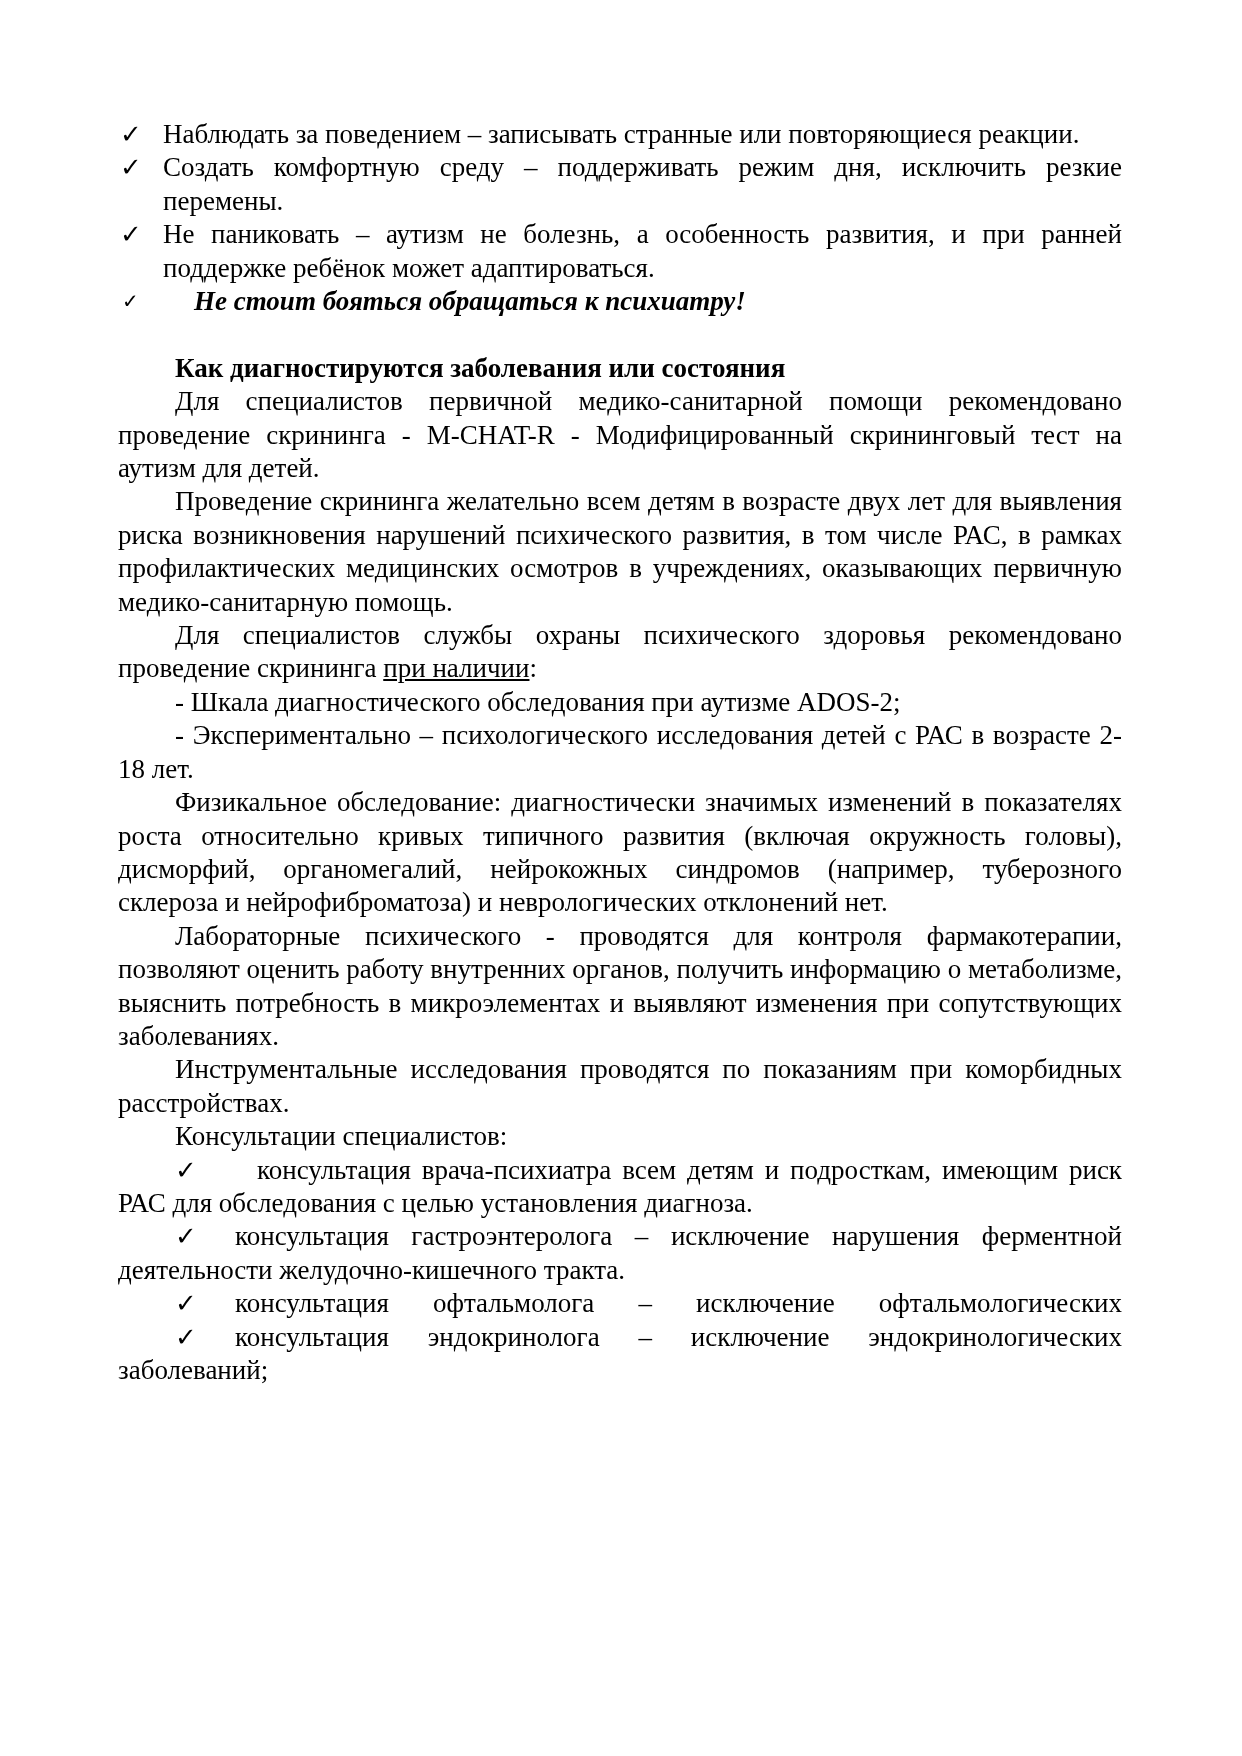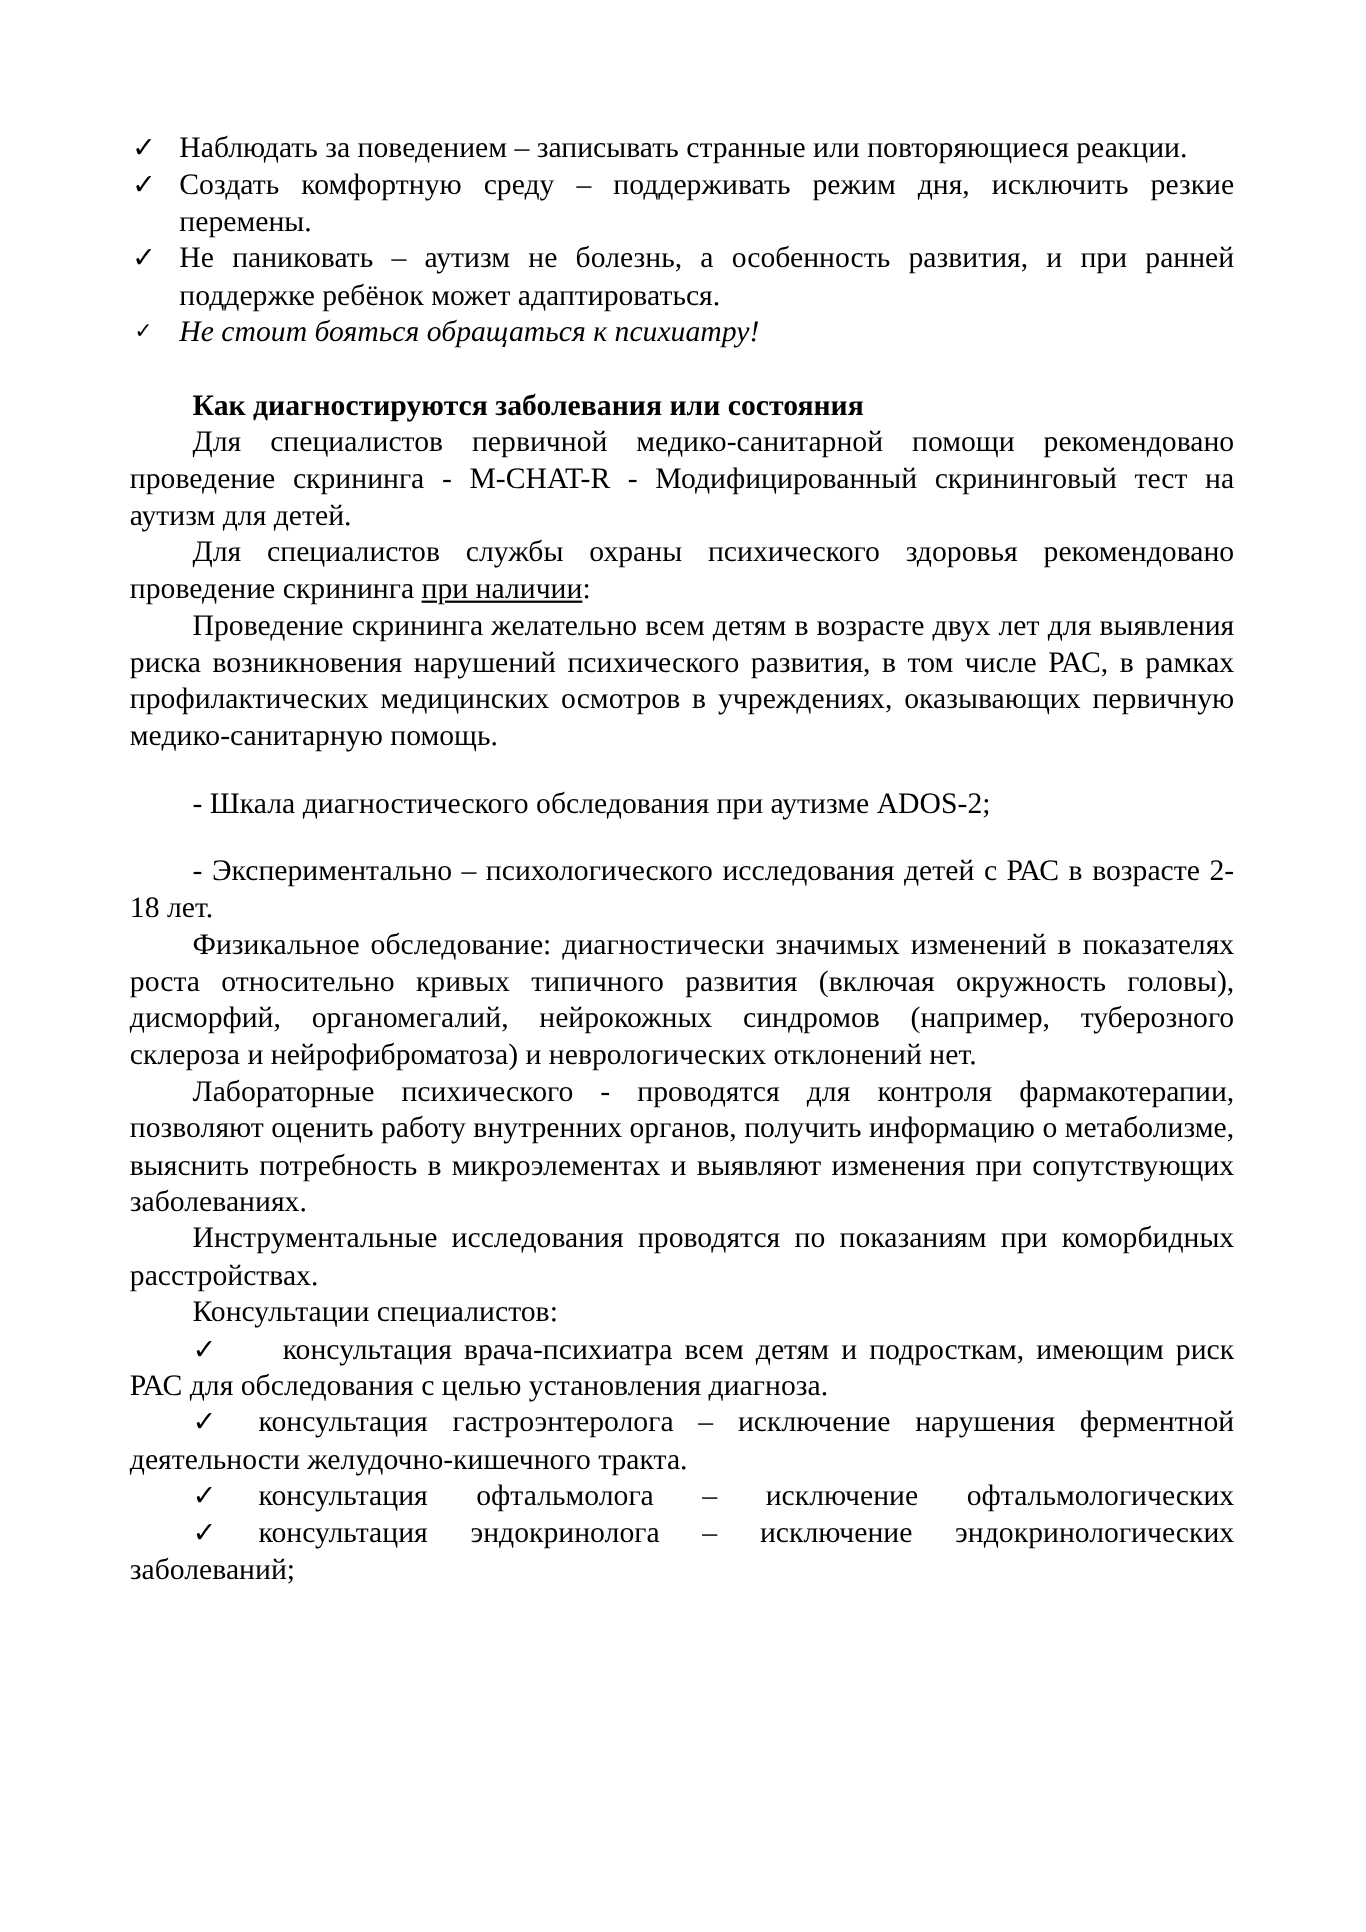--- a/index.html
+++ b/index.html
@@ -5,25 +5,25 @@
   html, body { margin: 0; padding: 0; background: #ffffff; }
   body { width: 1242px; height: 1756px; position: relative; overflow: hidden; }
   .page {
     position: absolute; left: 118px; top: 118px; width: 1004px;
     font-family: "Liberation Serif", "DejaVu Serif", serif;
     font-size: 27px; line-height: 33.4px; color: #000;
   }
   .bullet { position: relative; padding-left: 45px; text-align: justify; }
   .bullet .chk { position: absolute; left: 2px; top: 0; font-size: 26px; }
   .bullet.small .chk { font-size: 20px; left: 4px; }
-  .bi { font-weight: normal; font-style: italic; }
+  .bi { font-weight: bold; font-style: italic; margin-left: 31px; }
   .gap { height: 33.4px; }
   .heading { font-weight: bold; text-indent: 57px; }
   .para { text-indent: 57px; text-align: justify; }
-  .dash { text-indent: 57px; text-align: justify; margin-top: 28px; }
+  .dash { text-indent: 57px; text-align: justify; }
   .u { text-decoration: underline; }
   .consult { text-indent: 57px; text-align: justify; }
   .consult .chk { display: inline-block; width: 60px; text-indent: 0; font-size: 26px; }
   .consult.first .chk { width: 82px; }
 </style>
 </head>
 <body>
 
 <div class="page">
 
@@ -41,22 +41,22 @@
   </div>
   <div class="bullet small">
     <span class="chk">✓</span>
     <span class="bi">Не стоит бояться обращаться к психиатру!</span>
   </div>
 
   <div class="gap"></div>
 
   <div class="heading">Как диагностируются заболевания или состояния</div>
   <div class="para">Для специалистов первичной медико-санитарной помощи рекомендовано проведение скрининга - M-CHAT-R - Модифицированный скрининговый тест на аутизм для детей.</div>
+  <div class="para">Проведение скрининга желательно всем детям в возрасте двух лет для выявления риска возникновения нарушений психического развития, в том числе РАС, в рамках профилактических медицинских осмотров в учреждениях, оказывающих первичную медико-санитарную помощь.</div>
   <div class="para"><span>Для специалистов службы охраны психического здоровья рекомендовано проведение скрининга </span><span class="u">при наличии</span><span>:</span></div>
-  <div class="para">Проведение скрининга желательно всем детям в возрасте двух лет для выявления риска возникновения нарушений психического развития, в том числе РАС, в рамках профилактических медицинских осмотров в учреждениях, оказывающих первичную медико-санитарную помощь.</div>
   <div class="dash">- Шкала диагностического обследования при аутизме ADOS-2;</div>
   <div class="dash">- Экспериментально – психологического исследования детей с РАС в возрасте 2-18 лет.</div>
   <div class="para">Физикальное обследование: диагностически значимых изменений в показателях роста относительно кривых типичного развития (включая окружность головы), дисморфий, органомегалий, нейрокожных синдромов (например, туберозного склероза и нейрофиброматоза) и неврологических отклонений нет.</div>
   <div class="para">Лабораторные психического - проводятся для контроля фармакотерапии, позволяют оценить работу внутренних органов, получить информацию о метаболизме, выяснить потребность в микроэлементах и выявляют изменения при сопутствующих заболеваниях.</div>
   <div class="para">Инструментальные исследования проводятся по показаниям при коморбидных расстройствах.</div>
   <div class="para">Консультации специалистов:</div>
 
   <div class="consult first">
     <span class="chk">✓</span><span>консультация врача-психиатра всем детям и подросткам, имеющим риск РАС для обследования с целью установления диагноза.</span>
   </div>

